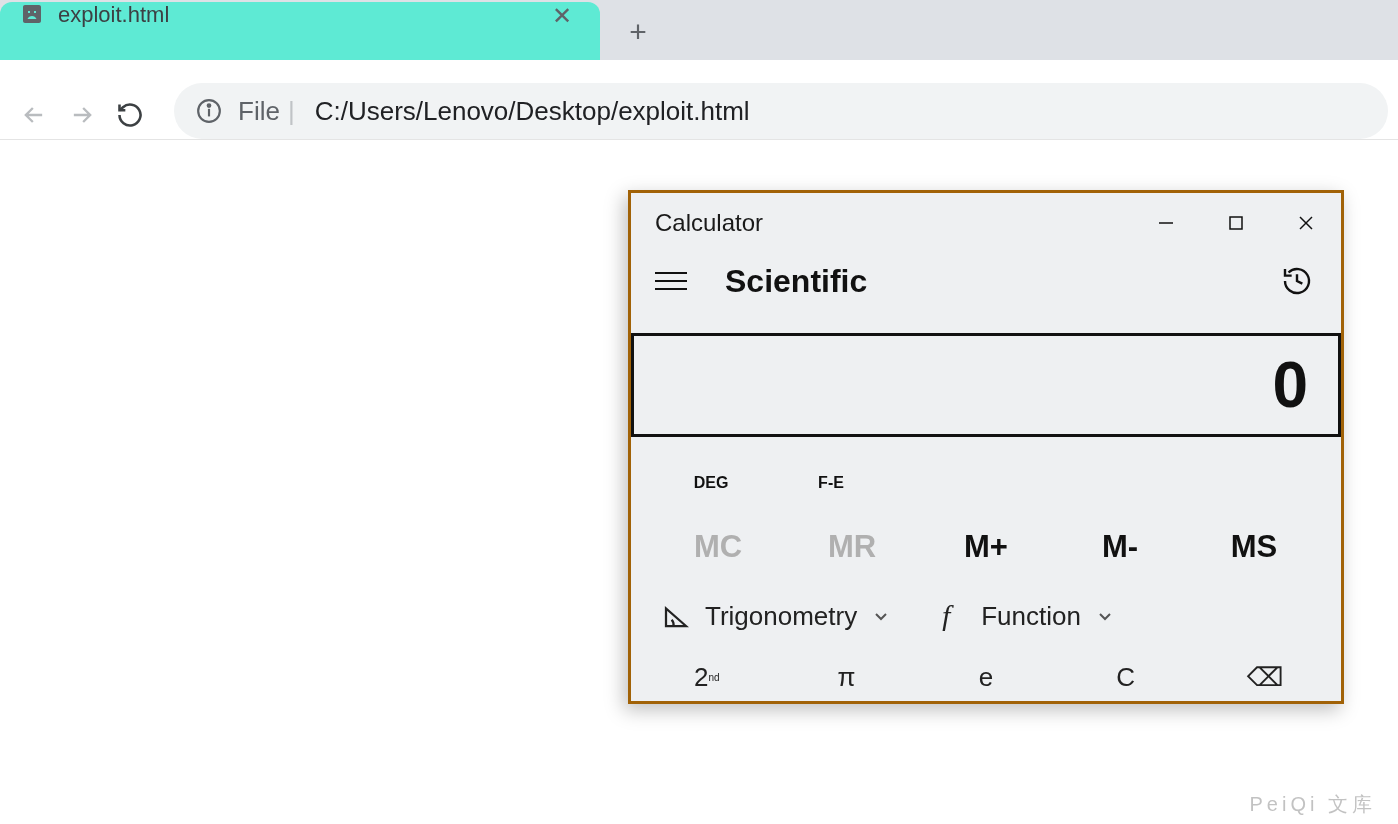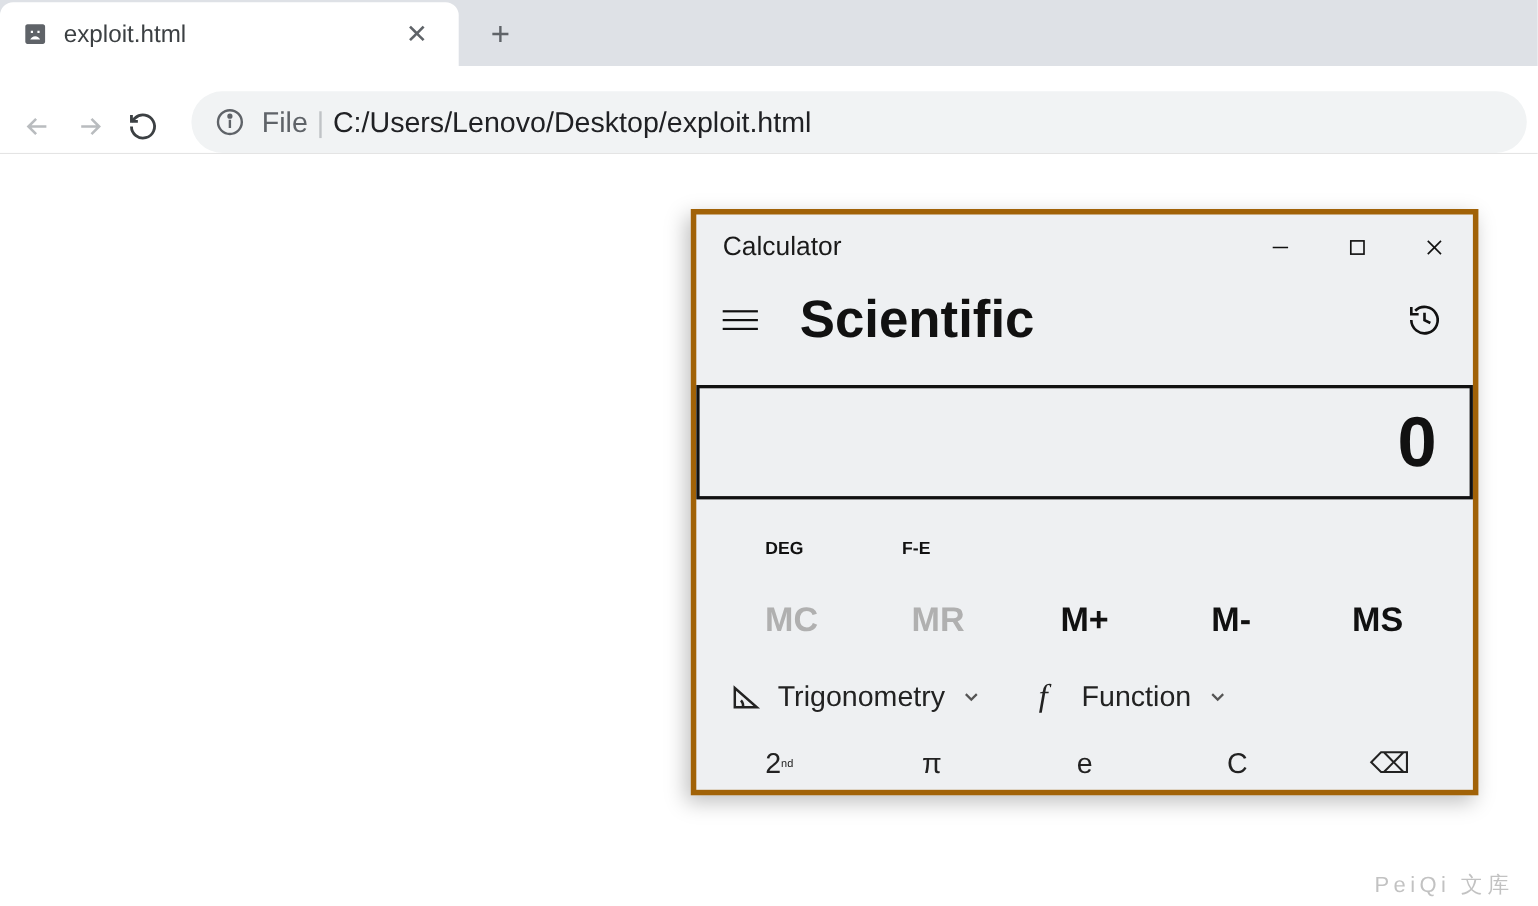--- a/index.html
+++ b/index.html
@@ -12,25 +12,24 @@
       position: relative;
     }
     
     .tab-bar {
       height: 60px;
       background: #dee1e6;
       display: flex;
       align-items: flex-end;
     }
     .tab {
-      background: #ffffff;
+      background: #5eead4;
       height: 58px;
-      width: 417px;
-      display: flex;
-      align-items: center;
+      width: 600px;
+      display: flex;
       padding: 0 20px;
       border-top-left-radius: 12px;
       border-top-right-radius: 12px;
       position: relative;
     }
     .tab-favicon {
       width: 24px;
       height: 24px;
       margin-right: 14px;
       display: inline-flex;
@@ -95,37 +94,37 @@
       width: 26px;
       height: 26px;
       margin-right: 16px;
       display: inline-flex;
       align-items: center;
       justify-content: center;
     }
     .info-icon svg { width: 26px; height: 26px; }
     .url-scheme { color: #5f6368; font-size: 26px; }
     .url-sep { color: #c0c3c6; font-size: 26px; margin: 0 8px; }
-    .url-path { color: #202124; font-size: 26px; }
+    .url-path { color: #202124; font-size: 26px; margin-left: 12px; }
     
     .page-content {
       position: relative;
       width: 100%;
       height: calc(824px - 140px);
       background: #fff;
     }
     
     .calc-window {
       position: absolute;
       left: 628px;
       top: 50px;
       width: 716px;
       background: #eef0f2;
       box-shadow: -4px 6px 18px rgba(0,0,0,0.25);
-      border: 5px solid #a16207;
+      border: 3px solid #a16207;
     }
     .calc-titlebar {
       height: 60px;
       display: flex;
       align-items: center;
       padding-left: 24px;
     }
     .calc-title {
       font-size: 24px;
       color: #1a1a1a;
@@ -152,21 +151,21 @@
       flex-direction: column;
       gap: 6px;
       cursor: pointer;
     }
     .hamburger span {
       height: 2px;
       background: #111;
       width: 32px;
     }
     .calc-mode {
-      font-size: 48px;
+      font-size: 32px;
       font-weight: 600;
       color: #111;
       margin-left: 30px;
       flex: 1;
     }
     .history-btn {
       cursor: pointer;
       display:flex; align-items:center; justify-content:center;
       width: 40px; height: 40px;
     }

